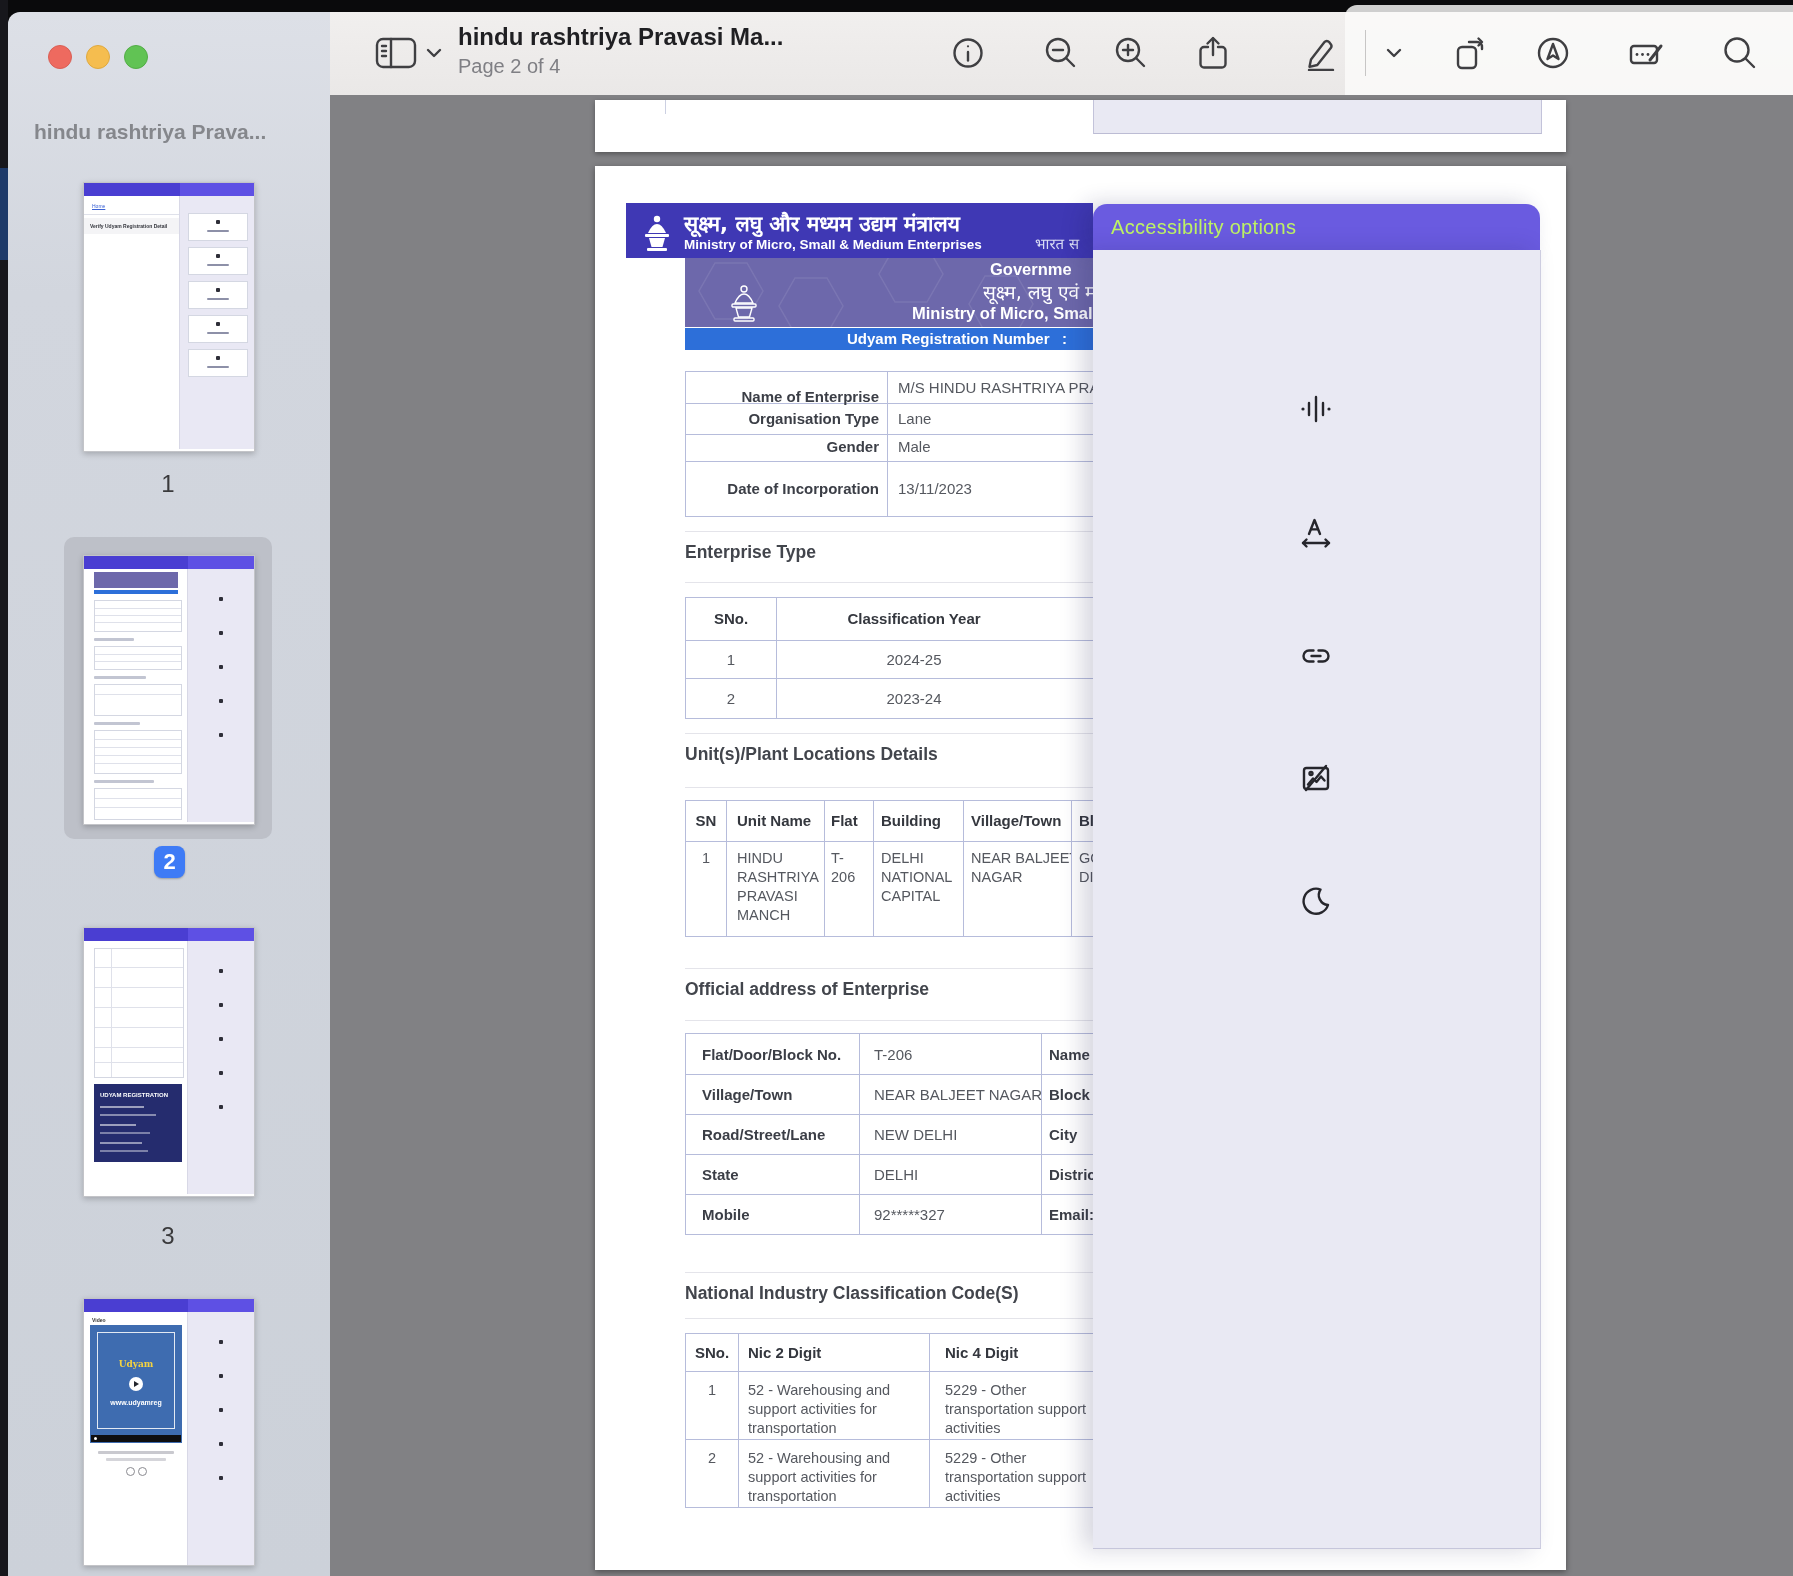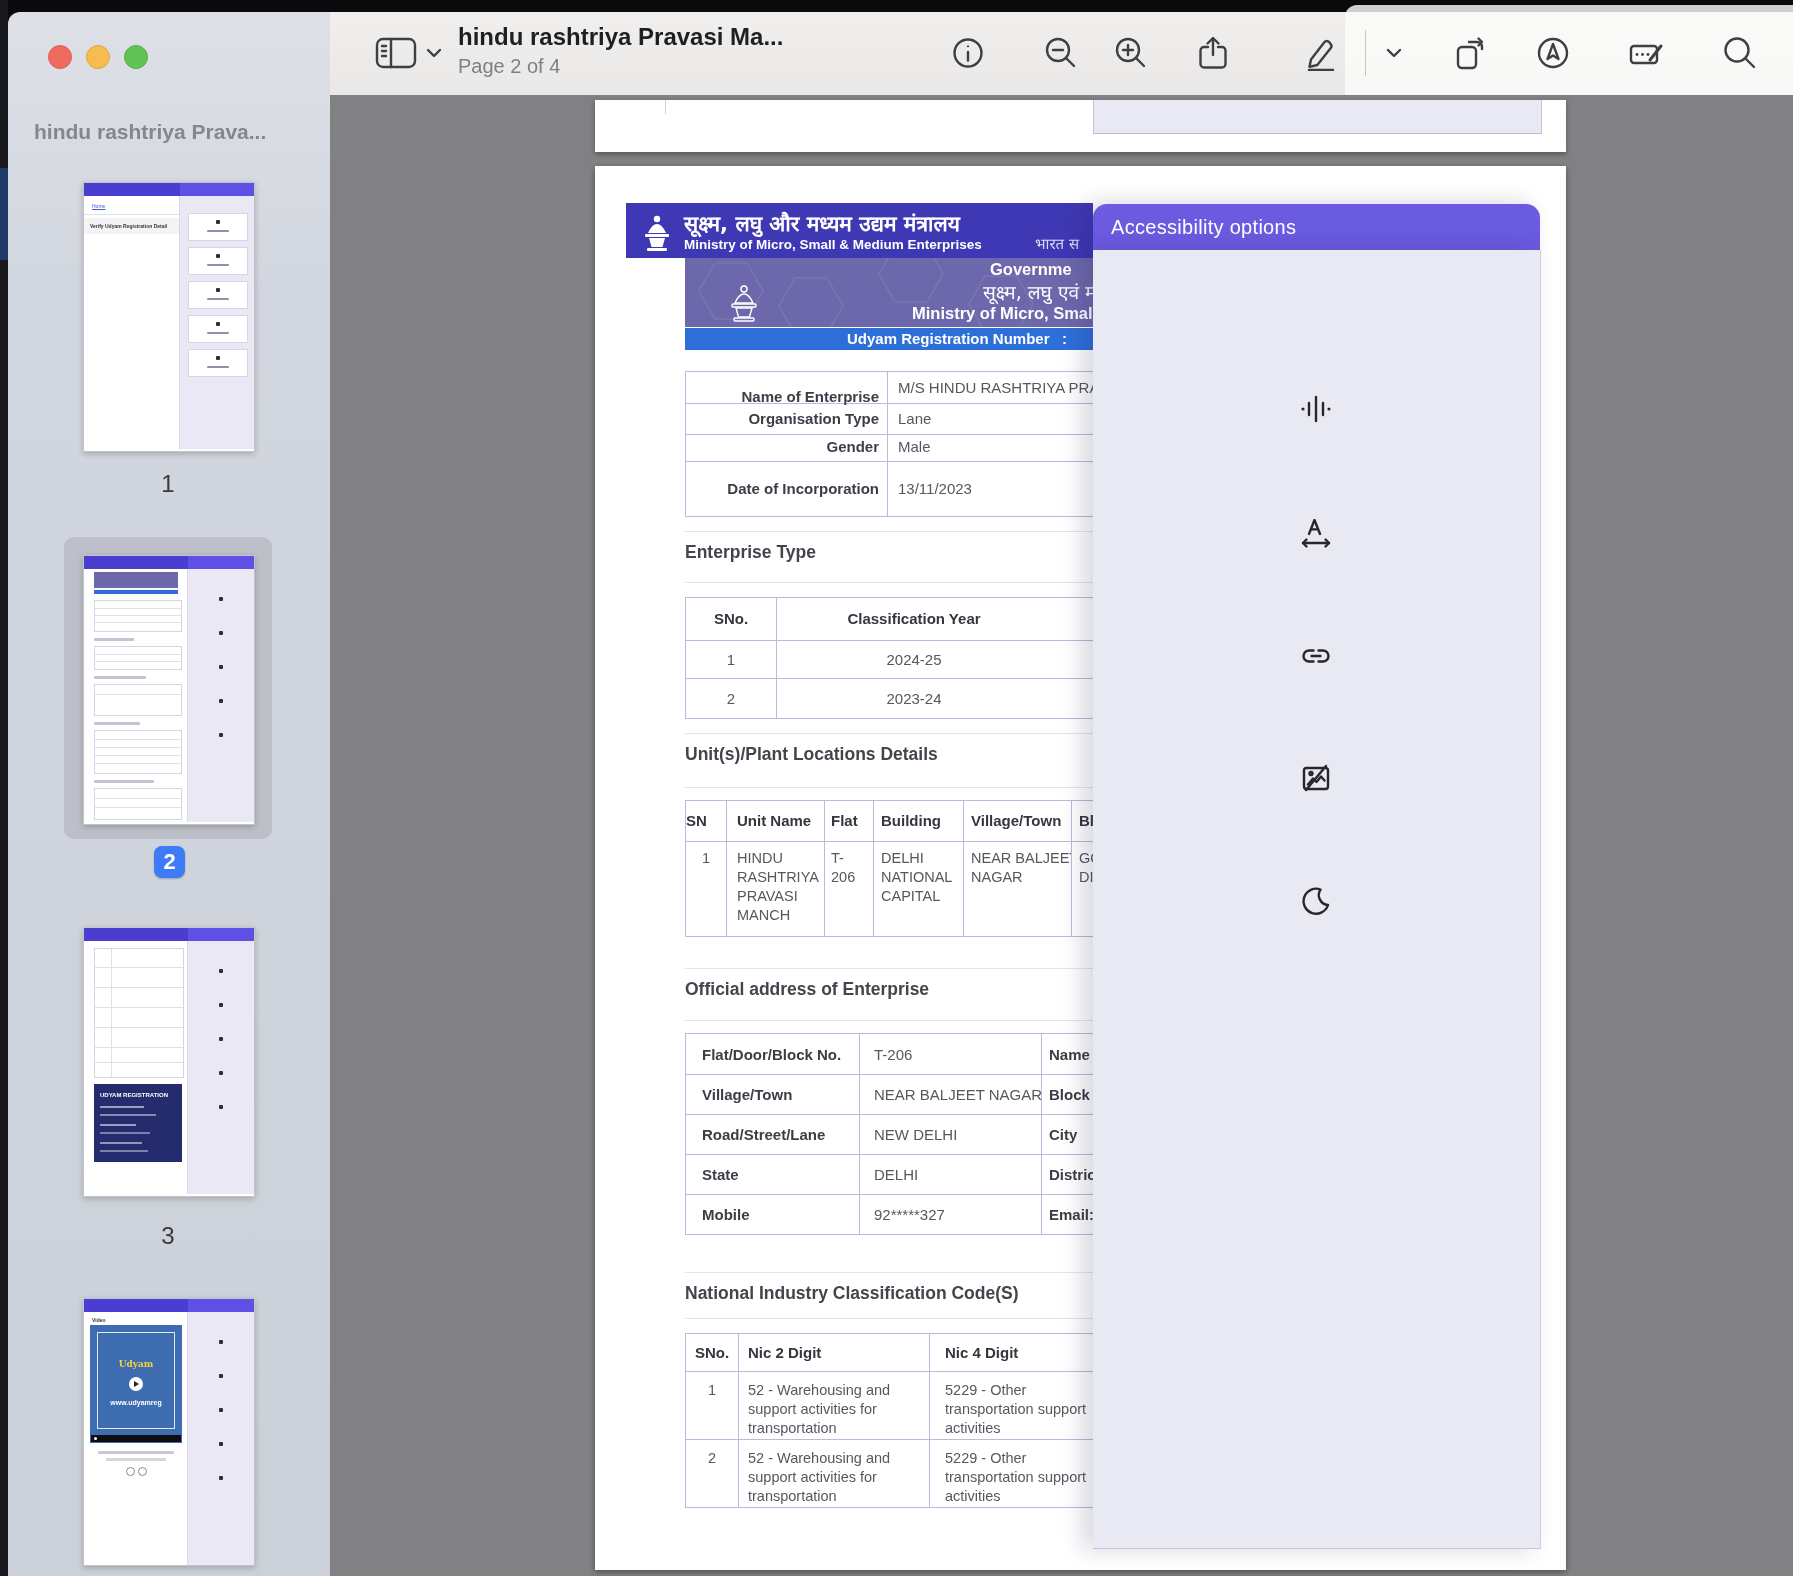--- a/index.html
+++ b/index.html
@@ -76,21 +76,21 @@
   .hline{position:absolute;left:0;right:0;height:1px;background:#b6bcdb;}
   .lbl{font-weight:700;color:#3b3e46;font-size:15px;white-space:nowrap;}
   .val{color:#55585f;font-size:15px;white-space:nowrap;}
   .hd{font-weight:700;color:#34373e;font-size:15px;white-space:nowrap;}
   .mlt{font-size:14.5px;line-height:19px;color:#55585f;white-space:nowrap;}
 
   
   .acc-panel{left:763px;top:109px;width:447px;height:1344px;}
   .acc-head{left:0;top:0;width:447px;height:46px;background:#6a5be0;border-radius:14px 14px 0 0;
     display:flex;align-items:center;box-shadow:-10px 0 22px rgba(30,30,80,.20);}
-  .acc-head span{margin-left:18px;font-size:20px;color:#ffffff;letter-spacing:.3px;}
+  .acc-head span{margin-left:18px;font-size:20px;color:#bef264;letter-spacing:.3px;}
   .acc-body{left:0;top:46px;width:447px;height:1298px;background:#e9e9f3;
     border-right:1px solid #cdcde0;border-bottom:1px solid #c6c6db;
     box-shadow:-10px 0 22px rgba(30,30,80,.18);}
   .acc-btn{left:206px;width:34px;height:34px;display:flex;align-items:center;justify-content:center;cursor:pointer;}
   svg.pic{stroke:#26262c;fill:none;stroke-width:2.4;stroke-linecap:round;stroke-linejoin:round;}
 </style>
 </head>
 <body>
 
 <div class="screen">
@@ -416,21 +416,21 @@
         <div class="abs hr" style="top:567px;"></div>
         <div class="abs doc-title" style="left:90px;top:578px;">Unit(s)/Plant Locations Details</div>
         <div class="abs hr" style="top:621px;"></div>
         <div class="abs tbl" style="left:90px;top:634px;width:407px;height:135px;">
           <div class="vline" style="left:40px;"></div>
           <div class="vline" style="left:138px;"></div>
           <div class="vline" style="left:187px;"></div>
           <div class="vline" style="left:277px;"></div>
           <div class="vline" style="left:385px;"></div>
           <div class="hline" style="top:40px;"></div>
-          <div class="abs hd" style="left:0;top:11px;width:40px;">SN</div>
+          <div class="abs hd" style="left:0;top:11px;width:40px;text-align:center;">SN</div>
           <div class="abs hd" style="left:51px;top:11px;">Unit Name</div>
           <div class="abs hd" style="left:145px;top:11px;">Flat</div>
           <div class="abs hd" style="left:195px;top:11px;">Building</div>
           <div class="abs hd" style="left:285px;top:11px;">Village/Town</div>
           <div class="abs hd" style="left:393px;top:11px;">Bl</div>
           <div class="abs mlt" style="left:0;top:48px;width:40px;text-align:center;">1</div>
           <div class="abs mlt" style="left:51px;top:48px;">
             <div>HINDU</div>
               <div>RASHTRIYA</div>
             <div>PRAVASI</div>

